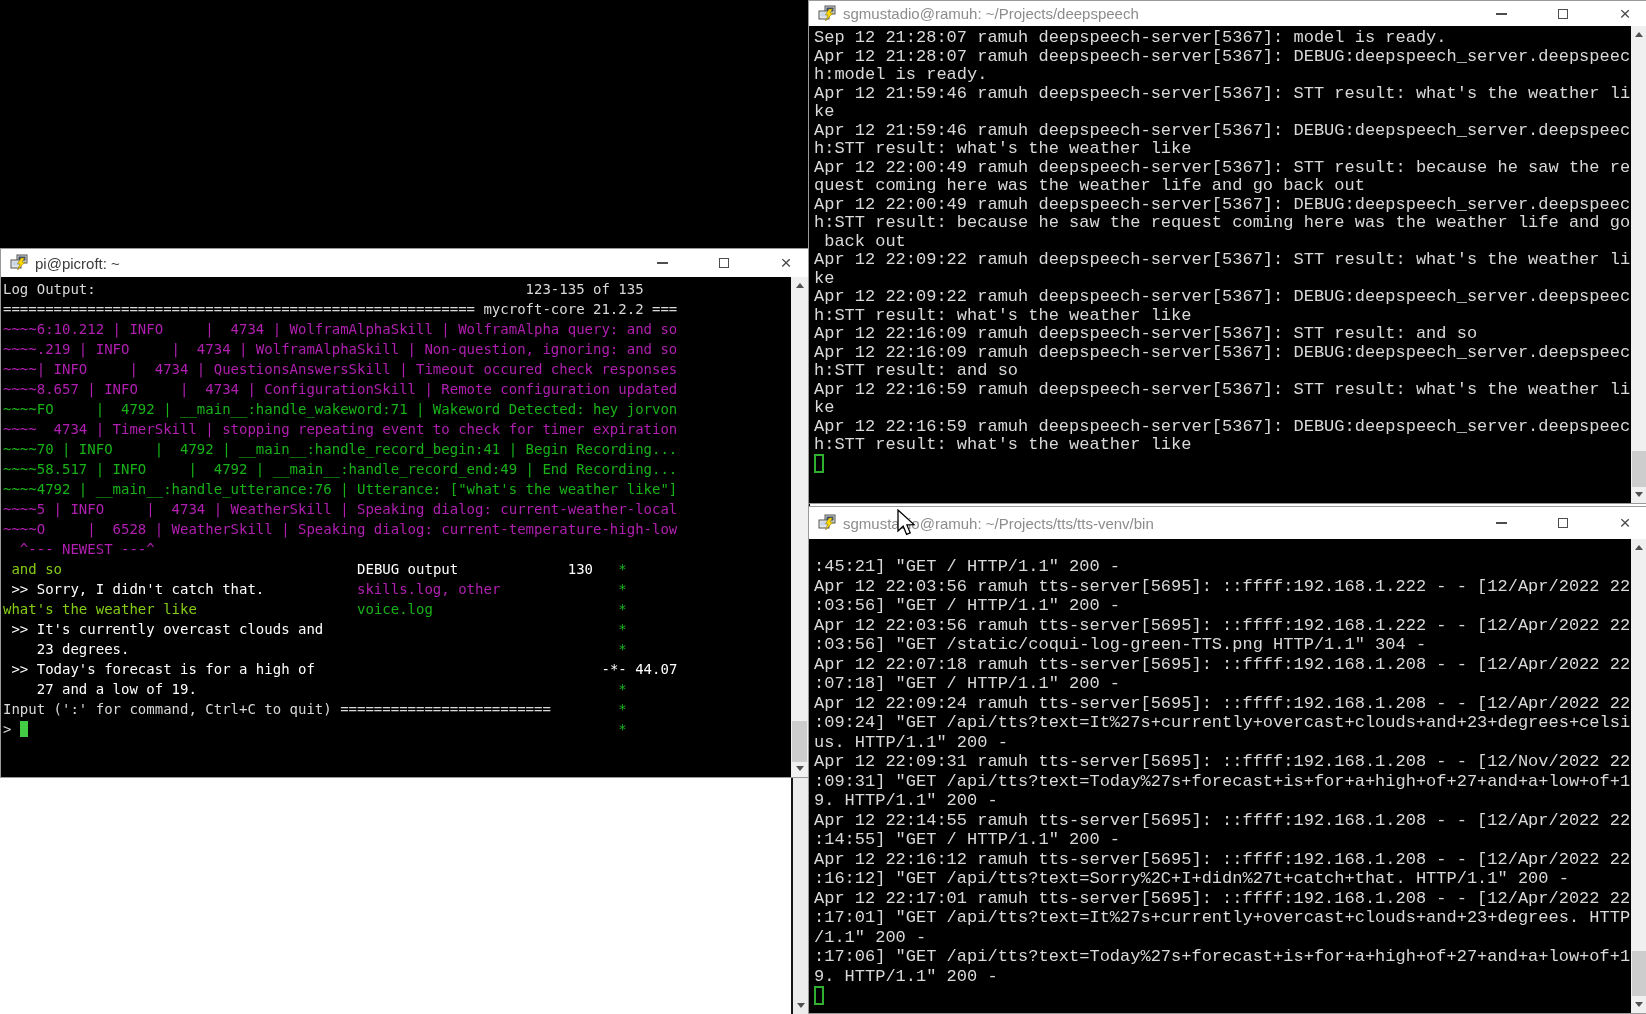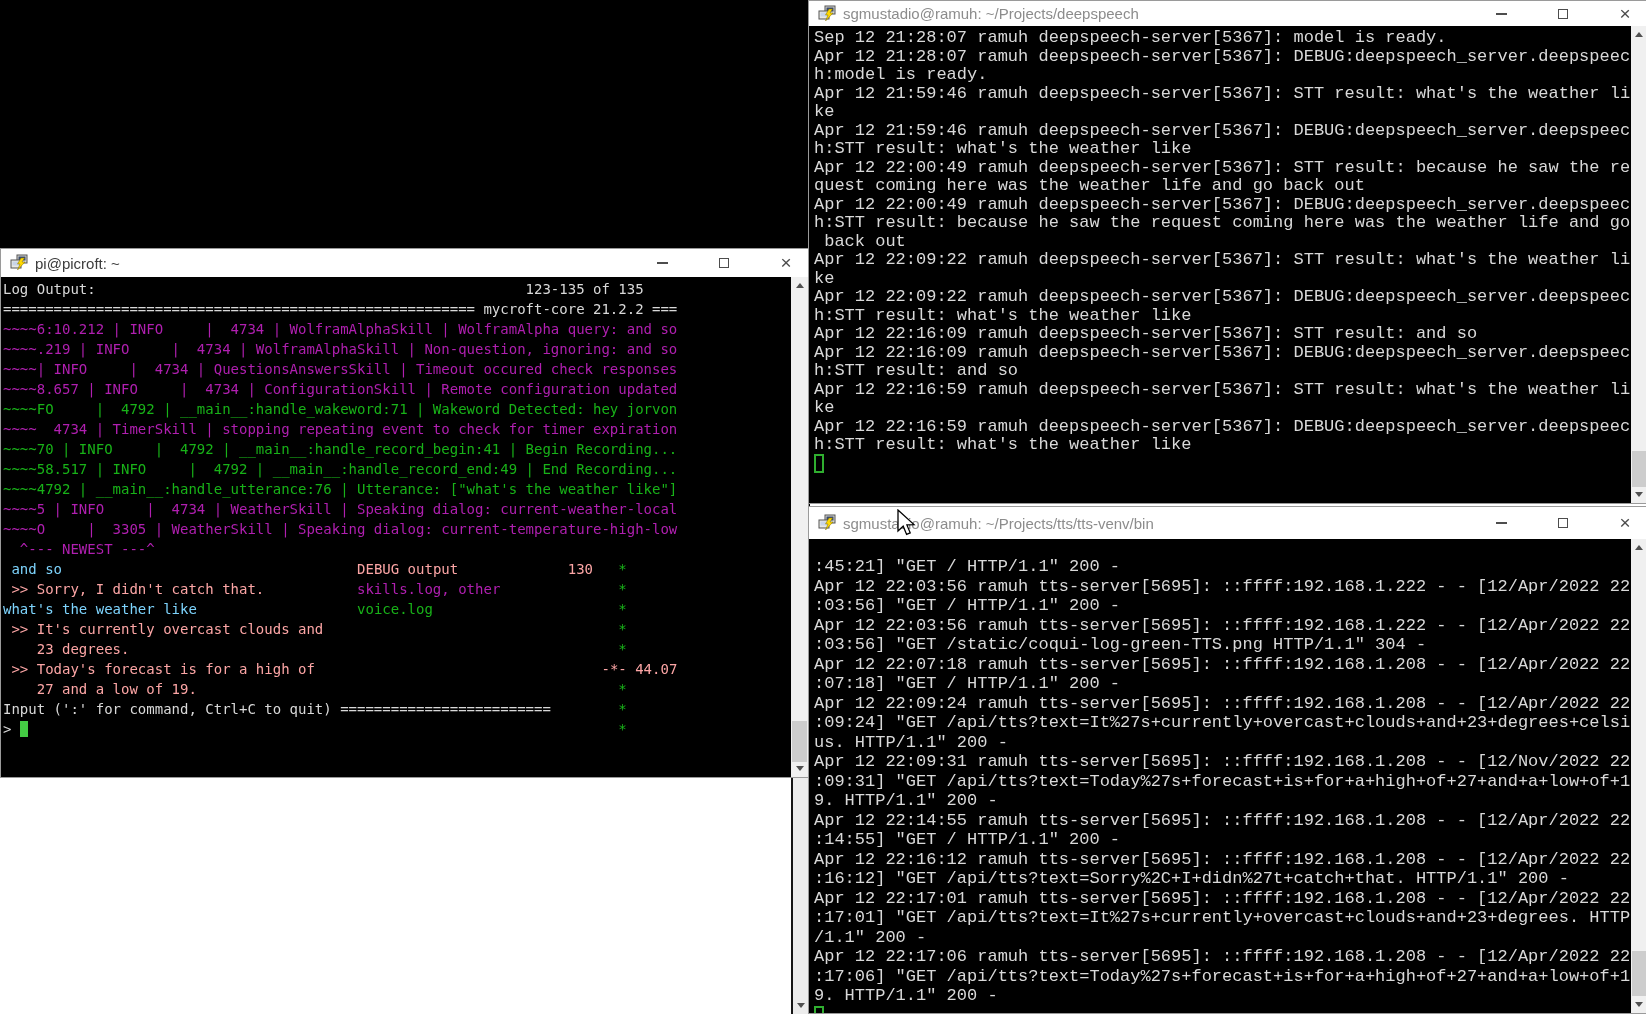--- a/index.html
+++ b/index.html
@@ -14,21 +14,21 @@
   .tb-btn{position:absolute;width:16px;height:16px;display:flex;align-items:center;justify-content:center;
           top:50%;transform:translateY(-50%);cursor:default;}
   .btn-min i{display:block;width:11px;height:0;border-top:2px solid #4d4d4d;}
   .btn-max i{display:block;width:10px;height:10px;border:1.5px solid #4d4d4d;box-sizing:border-box;}
   .btn-close{font-size:19px;color:#4d4d4d;line-height:16px;}
   .pos-c1{right:138px;} .pos-c2{right:76px;} .pos-c3{right:14px;}
 
   .term-body{position:absolute;background:#000;overflow:hidden;}
   .tl{white-space:pre;}
   .seg-w{color:#d9d9d9;} .seg-p{color:#b01fb0;} .seg-g{color:#18b218;}
-  .seg-c{color:#7dd3fc;} .seg-y{color:#fca5a5;}
+  .seg-c{color:#84cc16;} .seg-y{color:#ffffff;}
   .seg-cb{background:#44cc44;color:#44cc44;}
   .seg-ch{box-shadow:inset 0 0 0 2px #2fae2f;color:#000;}
 
   
   .sb{position:absolute;background:#f0f0f0;}
   .sb-arrow{position:absolute;left:0;right:0;height:17px;display:flex;align-items:center;justify-content:center;}
   .tri-up{width:0;height:0;border-left:4px solid transparent;border-right:4px solid transparent;border-bottom:5px solid #505050;}
   .tri-down{width:0;height:0;border-left:4px solid transparent;border-right:4px solid transparent;border-top:5px solid #505050;}
   .sb-thumb{position:absolute;left:1px;right:1px;background:#cdcdcd;}
 
@@ -90,21 +90,21 @@
       <div class="tl"><span class="seg-p">~~~~6:10.212 | INFO     |  4734 | WolframAlphaSkill | WolframAlpha query: and so</span></div>
       <div class="tl"><span class="seg-p">~~~~.219 | INFO     |  4734 | WolframAlphaSkill | Non-question, ignoring: and so</span></div>
       <div class="tl"><span class="seg-p">~~~~| INFO     |  4734 | QuestionsAnswersSkill | Timeout occured check responses</span></div>
       <div class="tl"><span class="seg-p">~~~~8.657 | INFO     |  4734 | ConfigurationSkill | Remote configuration updated</span></div>
       <div class="tl"><span class="seg-g">~~~~FO     |  4792 | __main__:handle_wakeword:71 | Wakeword Detected: hey jorvon</span></div>
       <div class="tl"><span class="seg-p">~~~~  4734 | TimerSkill | stopping repeating event to check for timer expiration</span></div>
       <div class="tl"><span class="seg-g">~~~~70 | INFO     |  4792 | __main__:handle_record_begin:41 | Begin Recording...</span></div>
       <div class="tl"><span class="seg-g">~~~~58.517 | INFO     |  4792 | __main__:handle_record_end:49 | End Recording...</span></div>
       <div class="tl"><span class="seg-g">~~~~4792 | __main__:handle_utterance:76 | Utterance: ["what's the weather like"]</span></div>
       <div class="tl"><span class="seg-p">~~~~5 | INFO     |  4734 | WeatherSkill | Speaking dialog: current-weather-local</span></div>
-      <div class="tl"><span class="seg-p">~~~~O     |  3305 | WeatherSkill | Speaking dialog: current-temperature-high-low</span></div>
+      <div class="tl"><span class="seg-p">~~~~O     |  6528 | WeatherSkill | Speaking dialog: current-temperature-high-low</span></div>
       <div class="tl"><span class="seg-p">  ^--- NEWEST ---^</span></div>
       <div class="tl"><span class="seg-w"></span></div>
       <div class="tl"><span class="seg-c"> and so</span><span class="seg-w">                                   </span><span class="seg-y">DEBUG output</span><span class="seg-w">             </span><span class="seg-y">130</span><span class="seg-w">   </span><span class="seg-g">*</span></div>
       <div class="tl"><span class="seg-y"> &gt;&gt; Sorry, I didn't catch that.</span><span class="seg-w">           </span><span class="seg-p">skills.log, other</span><span class="seg-w">              </span><span class="seg-g">*</span></div>
       <div class="tl"><span class="seg-c">what's the weather like</span><span class="seg-w">                   </span><span class="seg-g">voice.log</span><span class="seg-w">                      </span><span class="seg-g">*</span></div>
       <div class="tl"><span class="seg-y"> &gt;&gt; It's currently overcast clouds and</span><span class="seg-w">                                   </span><span class="seg-g">*</span></div>
       <div class="tl"><span class="seg-y">    23 degrees.</span><span class="seg-w">                                                          </span><span class="seg-g">*</span></div>
       <div class="tl"><span class="seg-y"> &gt;&gt; Today's forecast is for a high of</span><span class="seg-w">                                  </span><span class="seg-y">-*- 44.07</span></div>
       <div class="tl"><span class="seg-y">    27 and a low of 19.</span><span class="seg-w">                                                  </span><span class="seg-g">*</span></div>
       <div class="tl"><span class="seg-w">Input (':' for command, Ctrl+C to quit) =========================</span><span class="seg-w">        </span><span class="seg-g">*</span></div>
@@ -208,21 +208,20 @@
       <div class="tl"><span class="seg-w">Apr 12 22:09:31 ramuh tts-server[5695]: ::ffff:192.168.1.208 - - [12/Nov/2022 22</span></div>
       <div class="tl"><span class="seg-w">:09:31] "GET /api/tts?text=Today%27s+forecast+is+for+a+high+of+27+and+a+low+of+1</span></div>
       <div class="tl"><span class="seg-w">9. HTTP/1.1" 200 -</span></div>
       <div class="tl"><span class="seg-w">Apr 12 22:14:55 ramuh tts-server[5695]: ::ffff:192.168.1.208 - - [12/Apr/2022 22</span></div>
       <div class="tl"><span class="seg-w">:14:55] "GET / HTTP/1.1" 200 -</span></div>
       <div class="tl"><span class="seg-w">Apr 12 22:16:12 ramuh tts-server[5695]: ::ffff:192.168.1.208 - - [12/Apr/2022 22</span></div>
       <div class="tl"><span class="seg-w">:16:12] "GET /api/tts?text=Sorry%2C+I+didn%27t+catch+that. HTTP/1.1" 200 -</span></div>
       <div class="tl"><span class="seg-w">Apr 12 22:17:01 ramuh tts-server[5695]: ::ffff:192.168.1.208 - - [12/Apr/2022 22</span></div>
       <div class="tl"><span class="seg-w">:17:01] "GET /api/tts?text=It%27s+currently+overcast+clouds+and+23+degrees. HTTP</span></div>
       <div class="tl"><span class="seg-w">/1.1" 200 -</span></div>
-      <div class="tl"><span class="seg-w">Apr 12 22:17:06 ramuh tts-server[5695]: ::ffff:192.168.1.208 - - [12/Apr/2022 22</span></div>
       <div class="tl"><span class="seg-w">:17:06] "GET /api/tts?text=Today%27s+forecast+is+for+a+high+of+27+and+a+low+of+1</span></div>
       <div class="tl"><span class="seg-w">9. HTTP/1.1" 200 -</span></div>
       <div class="tl"><span class="seg-ch"> </span></div>
     </div>
   <div class="sb">
     <div class="sb-arrow" style="top:0">
         <i class="tri-up"></i>
       </div>
     <div class="sb-thumb" style="top:412px;height:45px;"></div>
     <div class="sb-arrow" style="bottom:0">

